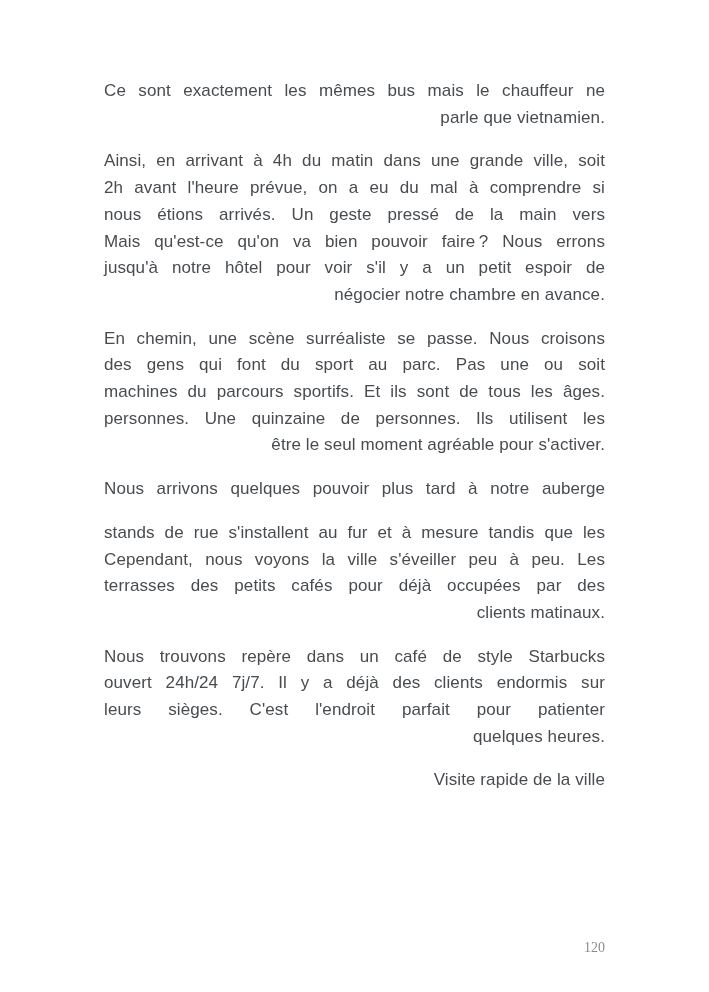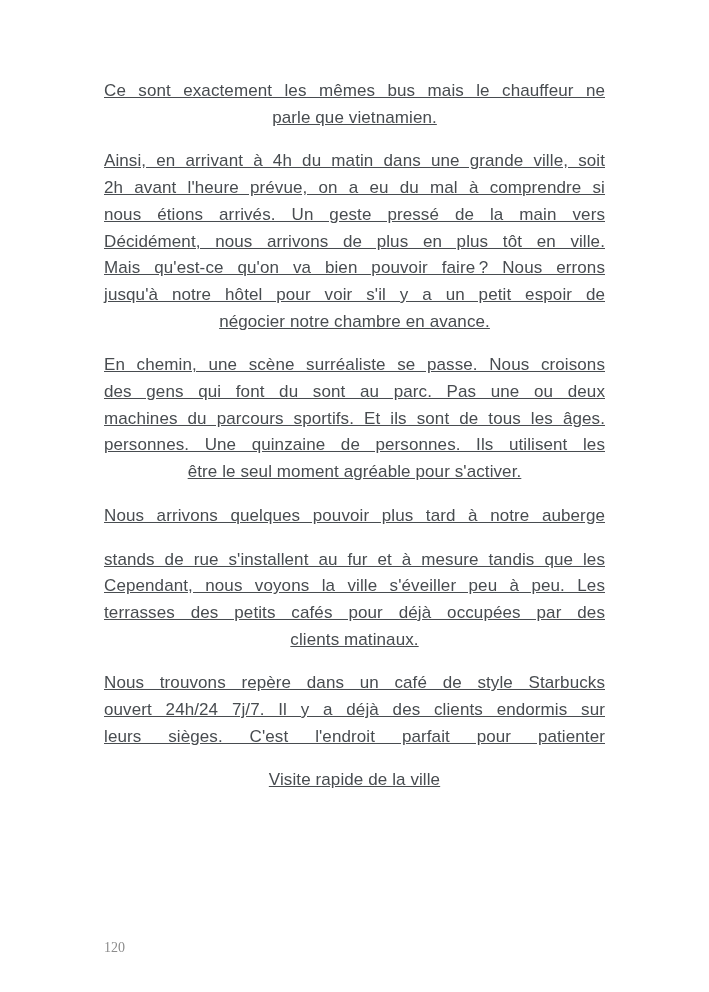--- a/index.html
+++ b/index.html
@@ -24,79 +24,78 @@
     left: 104px;
     top: 78px;
     width: 501px;
     color: var(--text-color, #484c50);
     font-size: 17px;
     line-height: 26.7px;
     letter-spacing: 0.1px;
   }
   .paragraph {
     margin: 0 0 17px 0;
-    text-decoration: underline;
   }
   .line {
-    text-align: center;
+    text-align: right;
     white-space: normal;
   }
   .line.just {
     text-align: justify;
     text-align-last: justify;
   }
   .page-number {
     position: absolute;
     left: 104px;
     top: 940px;
     width: 501px;
-    text-align: left;
+    text-align: right;
     font-family: "Liberation Serif", "DejaVu Serif", serif;
     font-size: 14px;
     line-height: 16px;
     color: var(--pagenum-color, #8c8c8c);
   }
 </style>
 </head>
 <body>
 
 <div class="page">
   <main class="text-block" id="text-block">
       <div class="paragraph">
         <div class="line just">Ce sont exactement les mêmes bus mais le chauffeur ne</div>
         <div class="line">parle que vietnamien.</div>
       </div>
       <div class="paragraph">
         <div class="line just">Ainsi, en arrivant à 4h du matin dans une grande ville, soit</div>
         <div class="line just">2h avant l'heure prévue, on a eu du mal à comprendre si</div>
         <div class="line just">nous étions arrivés. Un geste pressé de la main vers</div>
-        <div class="line just">Décidément, nous arrivons de plus en plus tôt en ville.</div>
         <div class="line just">Mais qu'est-ce qu'on va bien pouvoir faire ? Nous errons</div>
         <div class="line just">jusqu'à notre hôtel pour voir s'il y a un petit espoir de</div>
         <div class="line">négocier notre chambre en avance.</div>
       </div>
       <div class="paragraph">
         <div class="line just">En chemin, une scène surréaliste se passe. Nous croisons</div>
-        <div class="line just">des gens qui font du sont au parc. Pas une ou deux</div>
+        <div class="line just">des gens qui font du sport au parc. Pas une ou soit</div>
         <div class="line just">machines du parcours sportifs. Et ils sont de tous les âges.</div>
         <div class="line just">personnes. Une quinzaine de personnes. Ils utilisent les</div>
         <div class="line">être le seul moment agréable pour s'activer.</div>
       </div>
       <div class="paragraph">
         <div class="line just">Nous arrivons quelques pouvoir plus tard à notre auberge</div>
       </div>
       <div class="paragraph">
         <div class="line just">stands de rue s'installent au fur et à mesure tandis que les</div>
         <div class="line just">Cependant, nous voyons la ville s'éveiller peu à peu. Les</div>
         <div class="line just">terrasses des petits cafés pour déjà occupées par des</div>
         <div class="line">clients matinaux.</div>
       </div>
       <div class="paragraph">
         <div class="line just">Nous trouvons repère dans un café de style Starbucks</div>
         <div class="line just">ouvert 24h/24 7j/7. Il y a déjà des clients endormis sur</div>
         <div class="line just">leurs sièges. C'est l'endroit parfait pour patienter</div>
+        <div class="line">quelques heures.</div>
       </div>
       <div class="paragraph">
         <div class="line">Visite rapide de la ville</div>
       </div>
     </main>
   <div class="page-number">120</div>
 </div>
 
 </body></html>

